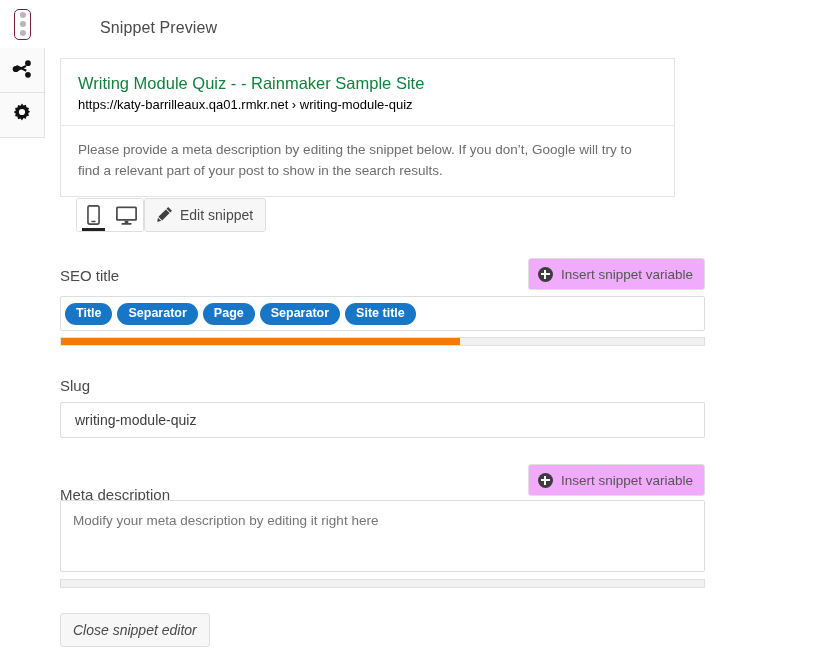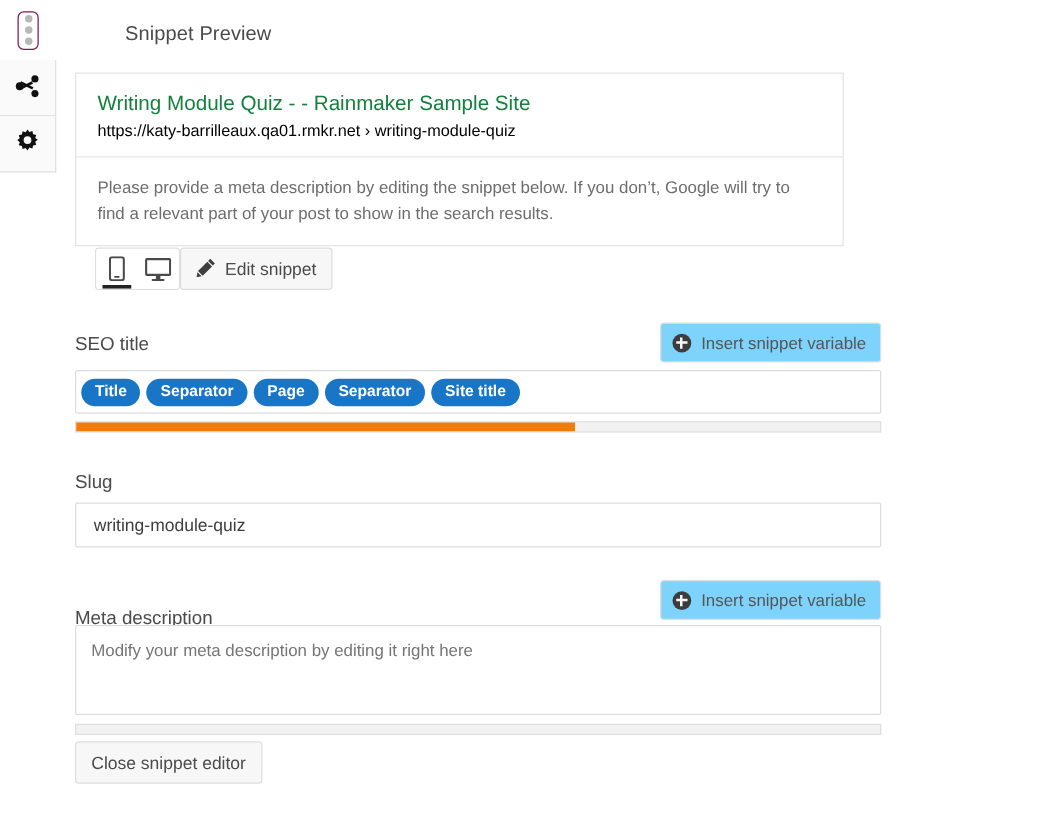--- a/index.html
+++ b/index.html
@@ -184,21 +184,21 @@
     color: #4a4a4a;
   }
   .insert-var-btn {
     position: absolute;
     right: 0;
     height: 32px;
     padding: 0 11px 0 9px;
     display: inline-flex;
     align-items: center;
     gap: 8px;
-    background: #7dd3fc;
+    background: #f0abfc;
     border: 1px solid #dedede;
     border-radius: 3px;
     font-size: 13.5px;
     color: #555555;
     cursor: pointer;
     white-space: nowrap;
   }
   .plus-circle {
     width: 15px;
     height: 15px;
@@ -279,21 +279,22 @@
   }
   #meta-desc-field .value {
     font-size: 13.5px;
     color: #757575;
     line-height: 19px;
   }
 
   #close-btn {
     position: absolute;
     left: 15px;
-    top: 593px;
+    top: 613px;
+    font-style: italic;
   }
 </style>
 </head>
 <body>
 
 <div id="icon-rail">
 
   <div class="rail-btn first">
     <span class="drag-handle">
       <i></i>

